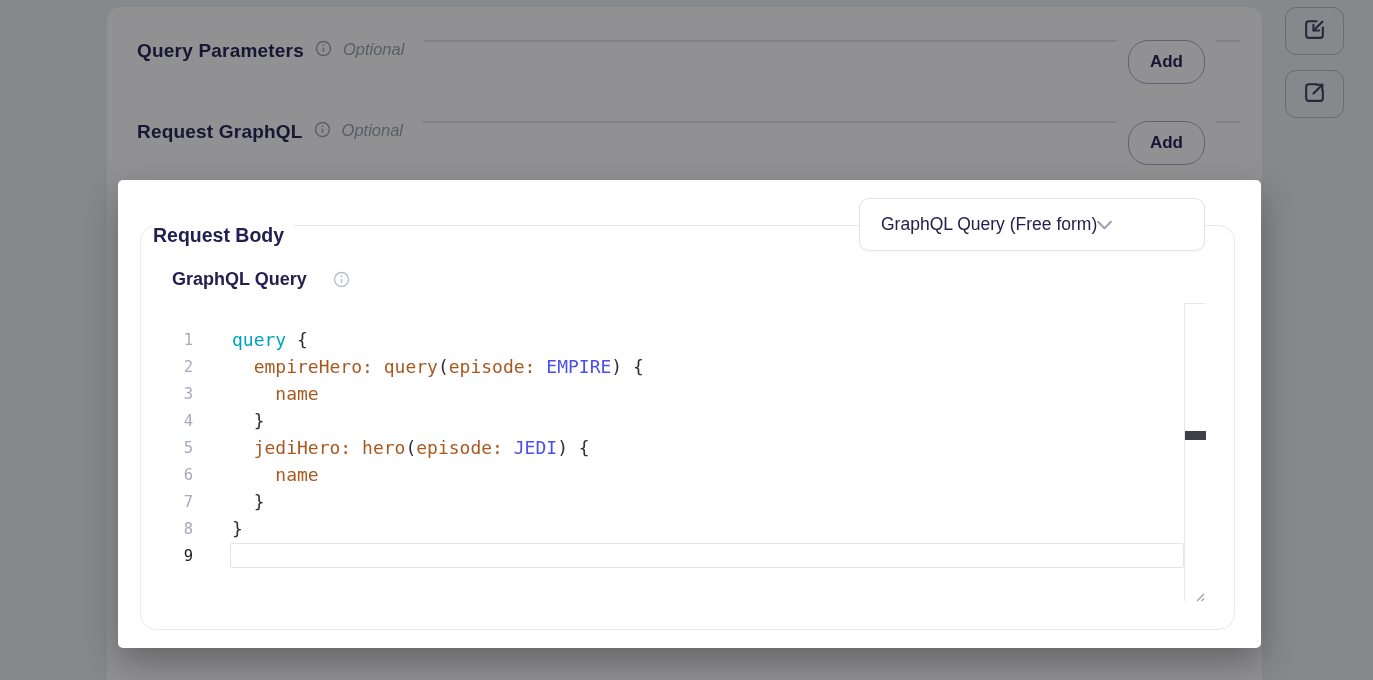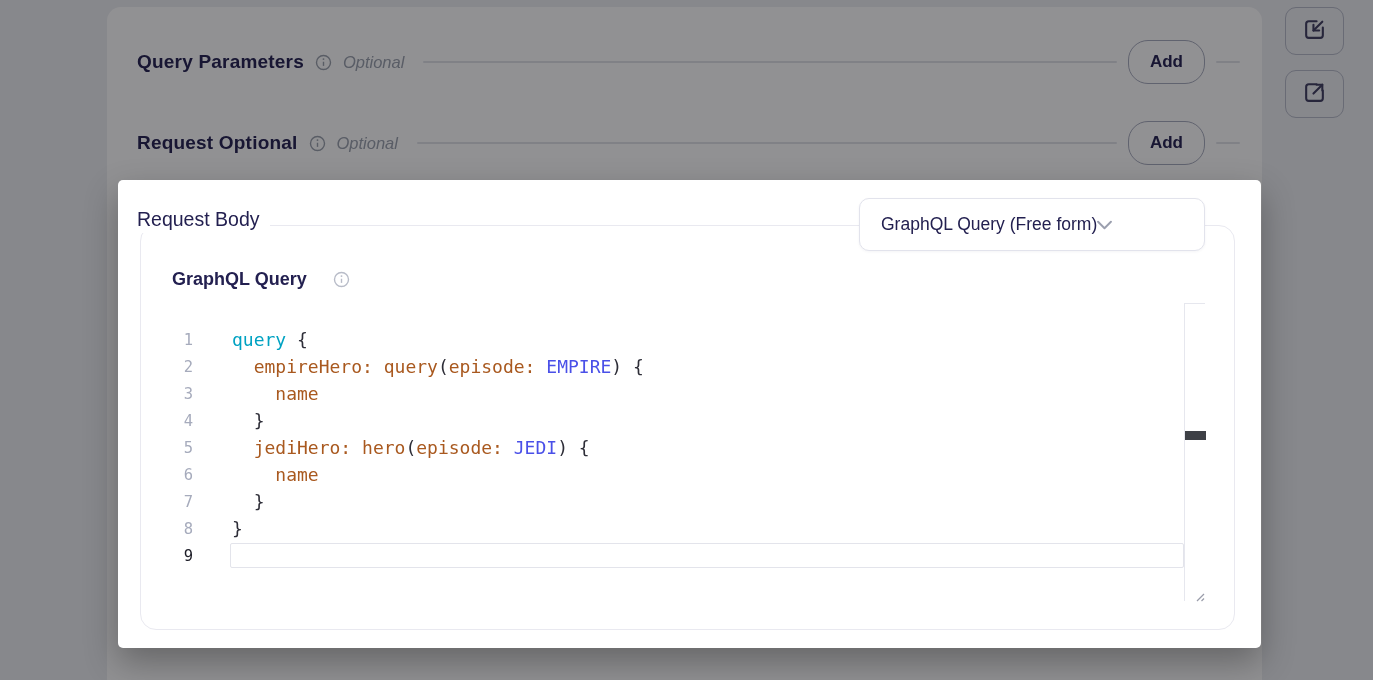--- a/index.html
+++ b/index.html
@@ -3,21 +3,21 @@
 <meta charset="utf-8">
 <style>
   html,body{margin:0;padding:0;background:#555;}
   .page{position:relative;width:1373px;height:680px;overflow:hidden;
         background:#edeef2;font-family:"Liberation Sans",sans-serif;}
 
   
   .card{position:absolute;left:107px;top:7px;width:1155px;height:673px;
         background:#ffffff;border-radius:14px 14px 0 0;}
   .bg-row{position:absolute;left:30px;width:1103px;height:44px;
-          display:flex;align-items:center;gap:11px;}
+          display:flex;align-items:flex-start;gap:11px;}
   .sec-title{margin:0;font-size:19px;font-weight:700;color:var(--heading);letter-spacing:.2px;}
   .optional{font-style:italic;font-size:16.5px;color:#9aa0ad;}
   .hline{height:2px;background:#e1e2e8;border-radius:2px;}
   .hline.grow{flex:1;margin-left:8px;}
   .hline.short{width:24px;}
   .add-btn{height:44px;padding:0 21px;background:transparent;cursor:pointer;
            border:1px solid #a7abbd;border-radius:20px;
            color:var(--heading);font-size:17px;font-weight:700;
            font-family:"Liberation Sans",sans-serif;}
   .info-icon{display:inline-flex;color:#9aa0ac;flex:none;}
@@ -27,22 +27,22 @@
        border:1.5px solid #b6bac8;border-radius:11px;background:transparent;
        display:flex;align-items:center;justify-content:center;color:#3e3c60;cursor:pointer;}
 
   
   .overlay{position:absolute;inset:0;background:rgba(10,10,16,.45);z-index:5;}
 
   
   .panel{position:absolute;left:118px;top:180px;width:1143px;height:468px;
          background:#fff;border-radius:5px;z-index:10;
          box-shadow:0 14px 34px rgba(0,0,0,.30);}
-  .panel-title{position:absolute;left:19px;top:28px;margin:0;z-index:3;
-               font-size:19.5px;font-weight:400;color:var(--heading);
+  .panel-title{position:absolute;left:19px;top:28px;margin:16px;z-index:3;
+               font-size:19.5px;font-weight:700;color:var(--heading);
                background:#fff;padding:0 10px 2px 0;}
   .dropdown{position:absolute;left:741px;top:18px;width:346px;height:53px;box-sizing:border-box;
             background:#fff;border:1px solid #e2e3ec;border-radius:10px;z-index:3;cursor:pointer;
             display:flex;align-items:center;padding:0 19px 0 21px;
             font-size:17.5px;color:var(--heading);box-shadow:0 1px 3px rgba(30,30,70,.05);}
   .fieldset{position:absolute;left:22px;top:45px;width:1095px;height:405px;box-sizing:border-box;
             border:1px solid #e9e9f0;border-radius:16px;}
   .field-label-row{position:absolute;left:31px;top:43px;display:flex;align-items:center;gap:26px;}
   .field-label{font-size:18px;font-weight:700;color:var(--heading);}
   .panel .info-icon{color:#b8bcc8;}
@@ -85,21 +85,21 @@
             <circle cx="8" cy="4.8" r="0.9" fill="currentColor" stroke="none"></circle>
         </svg>
       </span>
       <span class="optional">Optional</span>
       <div class="hline grow"></div>
       <button class="add-btn">Add</button>
       <div class="hline short"></div>
     </div>
 
     <div class="bg-row" style="top:114px">
-      <h2 class="sec-title">Request Optional</h2>
+      <h2 class="sec-title">Request GraphQL</h2>
       <span class="info-icon">
         <svg width="17" height="17" viewBox="0 0 16 16" fill="none" stroke="currentColor" stroke-width="1.3">
           <circle cx="8" cy="8" r="6.6"></circle>
             <line x1="8" y1="7.3" x2="8" y2="11.2"></line>
             <circle cx="8" cy="4.8" r="0.9" fill="currentColor" stroke="none"></circle>
         </svg>
       </span>
       <span class="optional">Optional</span>
       <div class="hline grow"></div>
       <button class="add-btn">Add</button>

